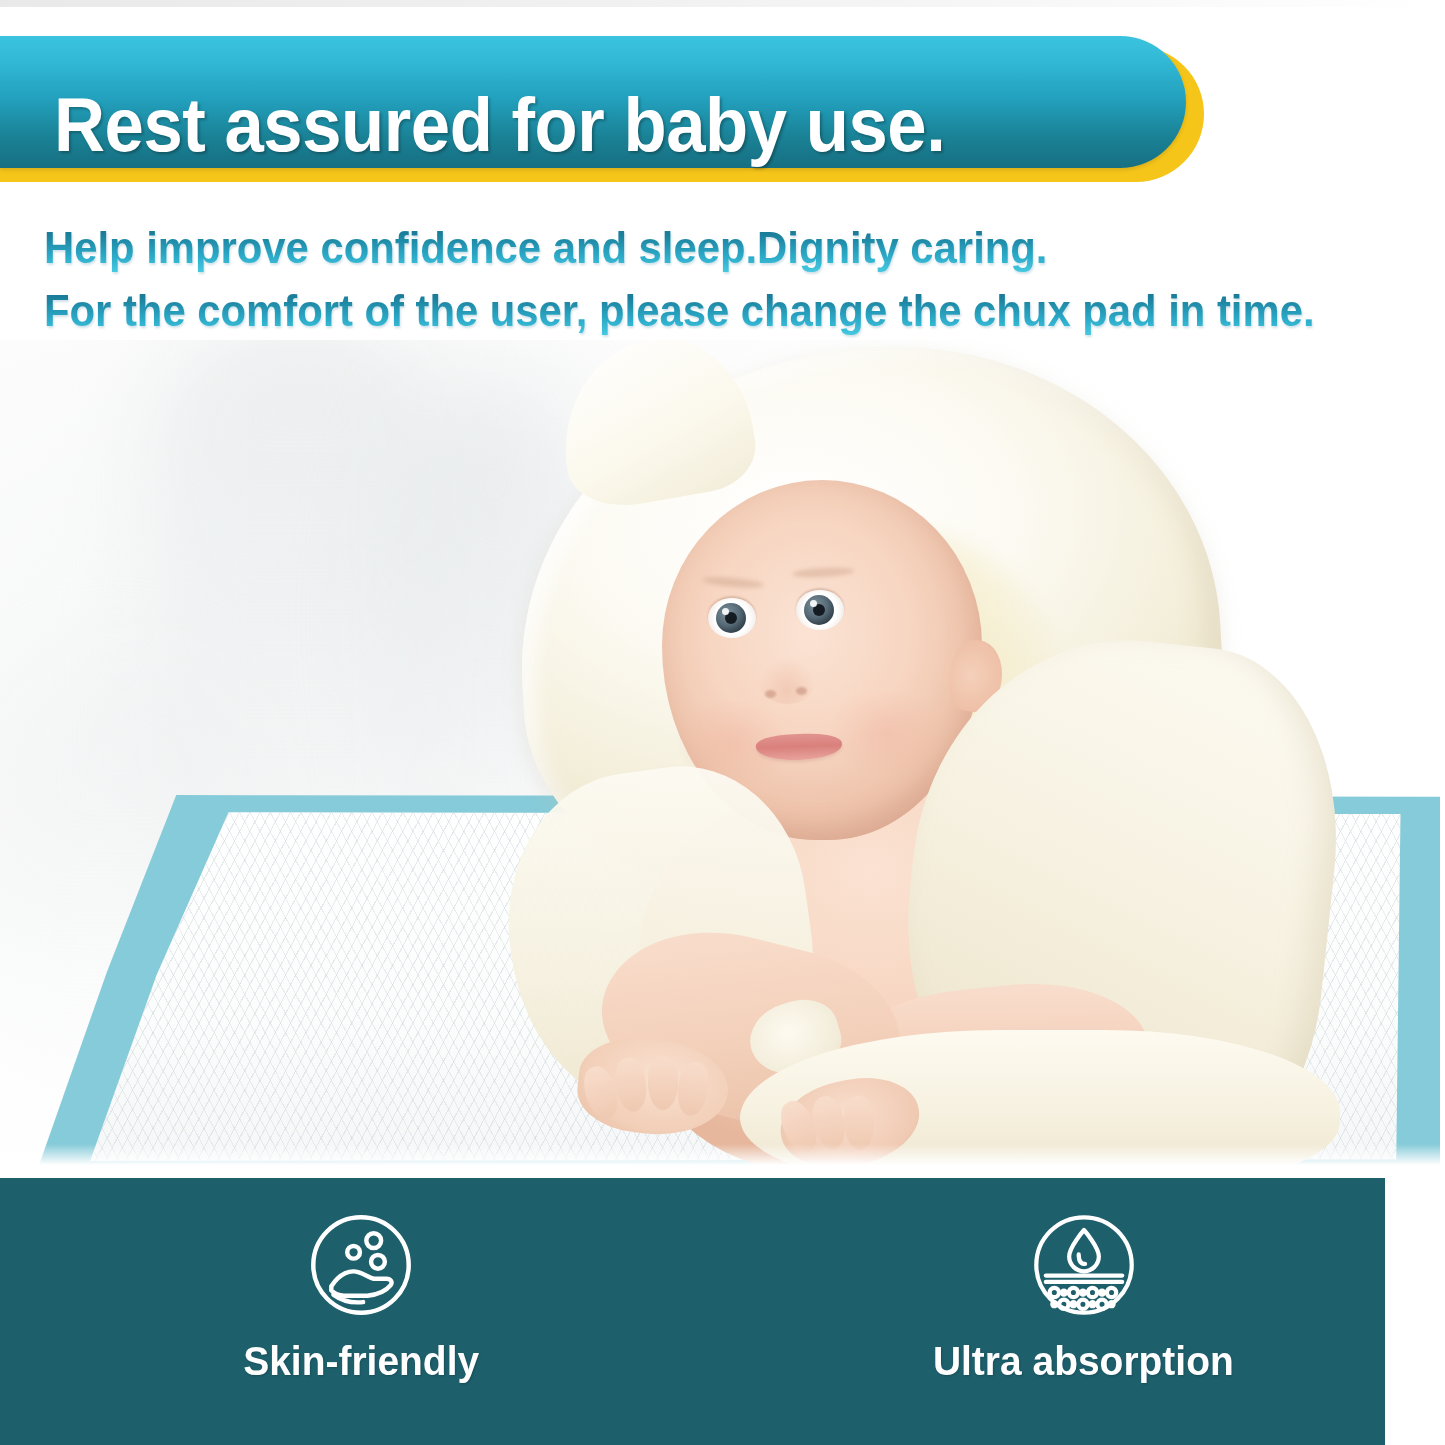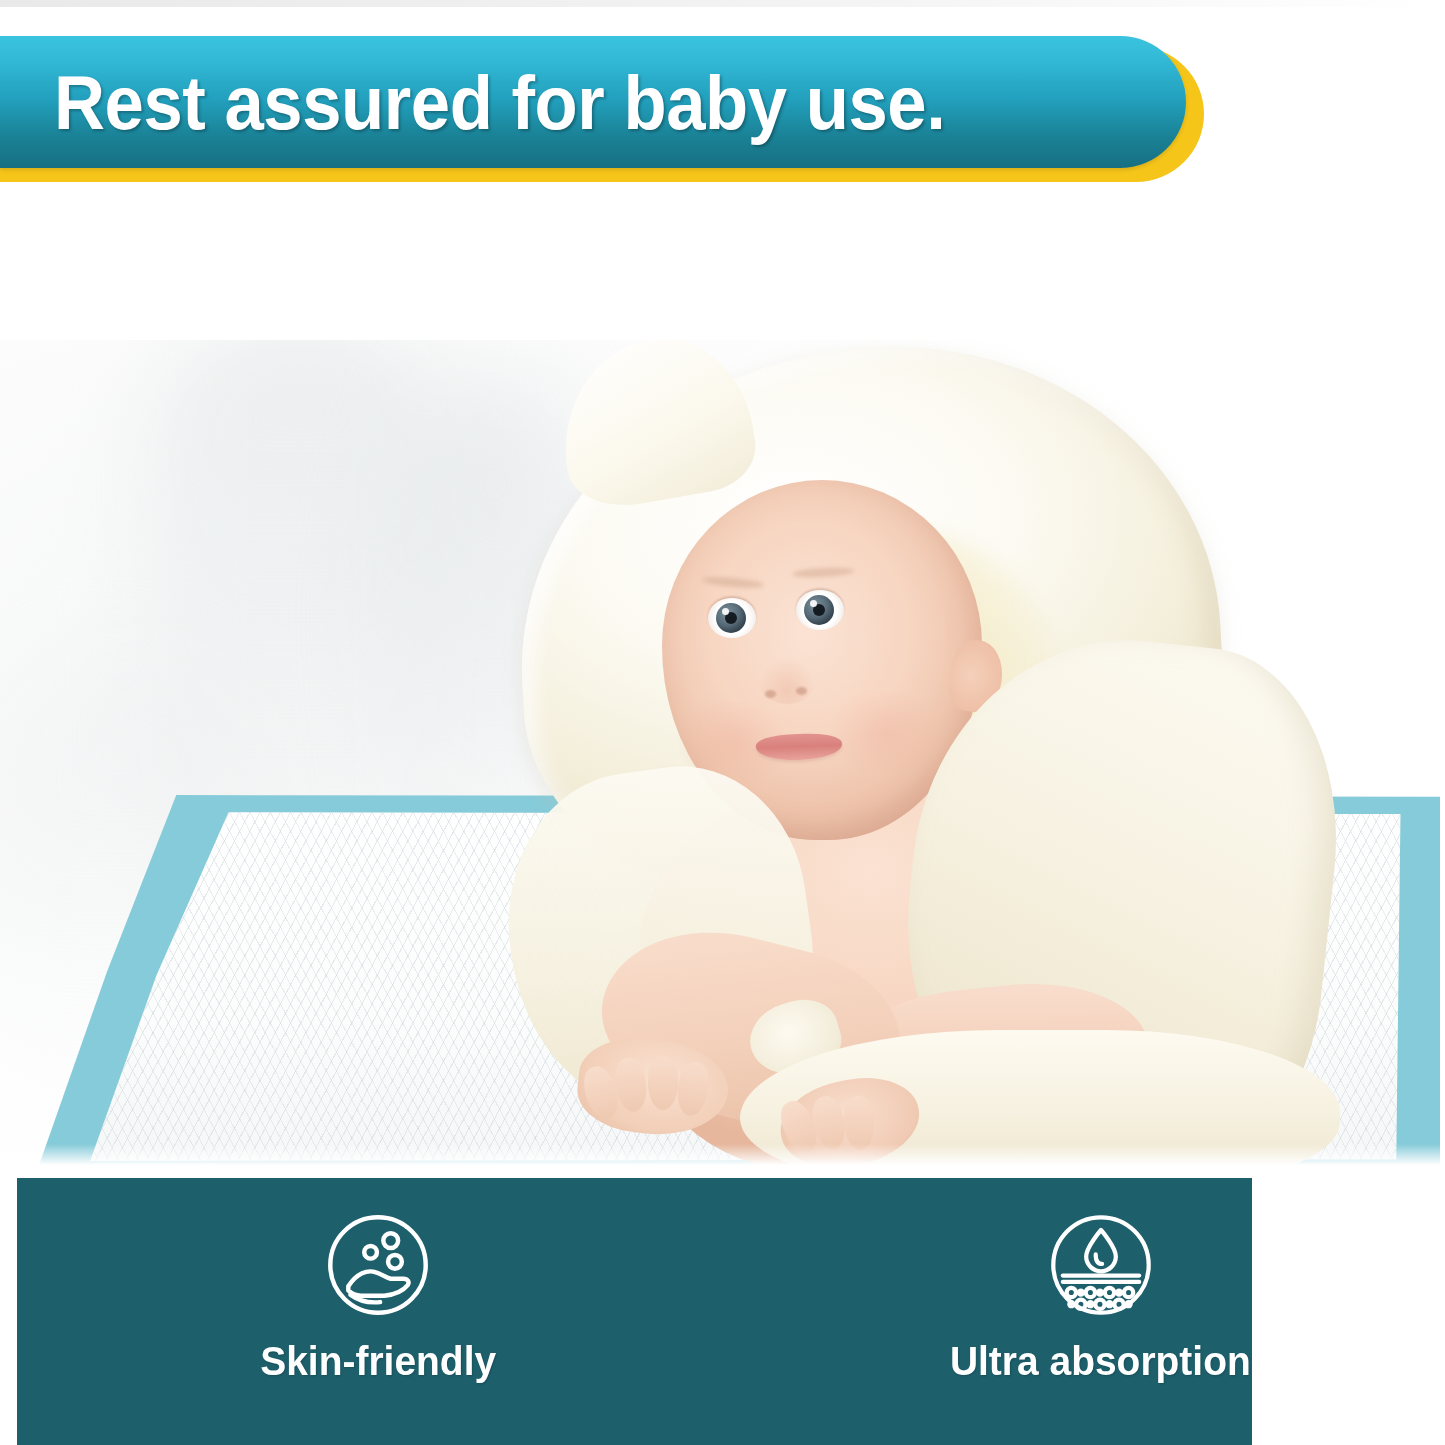--- a/index.html
+++ b/index.html
@@ -54,21 +54,21 @@
     width: 1186px; height: 132px;
     border-radius: 0 66px 66px 0;
     background: linear-gradient(180deg,
         #3ac3de 0%,
         #32b9d6 18%,
         #22a0bd 48%,
         #1a8296 76%,
         #176f82 100%);
     box-shadow: 0 2px 4px rgba(0,0,0,0.12);
     display: flex;
-    align-items: center;
+    align-items: flex-end;
   }
   .banner-title {
     margin-left: 54px;
     color: #ffffff;
     font-family: "Liberation Sans Narrow", "Liberation Sans", sans-serif;
     font-size: 76px;
     font-weight: bold;
     letter-spacing: -0.5px;
     transform: scaleX(0.93);
     transform-origin: left center;
@@ -398,22 +398,22 @@
   .photo-fade {
     position: absolute;
     left: 0; bottom: 0;
     width: 1445px; height: 34px;
     background: linear-gradient(180deg, rgba(255,255,255,0) 0%, #ffffff 62%, #ffffff 100%);
   }
 
   
   .footer {
     position: absolute;
-    left: 17px; top: 1178px;
-    width: 1235px; height: 267px;
+    left: 0; top: 1178px;
+    width: 1385px; height: 267px;
     background: #1d5f6b;
   }
   .features {
     position: absolute;
     left: 0; top: 0;
     width: 1445px; height: 267px;
     display: flex;
   }
   .feature {
     flex: 1 1 0;
@@ -447,20 +447,24 @@
   <div class="top-rule"></div>
   <div class="top-white-block"></div>
 
   <div class="banner-wrap">
     <div class="banner-shadow"></div>
     <div class="banner">
       <div class="banner-title">Rest assured for baby use.</div>
     </div>
   </div>
 
+  <div class="subtitle">
+    <div class="sub-line">Help improve confidence and sleep.Dignity caring.</div>
+    <div class="sub-line">For the comfort of the user, please change the chux pad in time.</div>
+  </div>
 
   <div class="photo">
     <div class="bg-blur-a"></div>
     <div class="bg-blur-b"></div>
     <div class="bg-blur-c"></div>
 
     <div class="pad-outer"></div>
     <div class="pad-inner"></div>
 
     <div class="baby">

